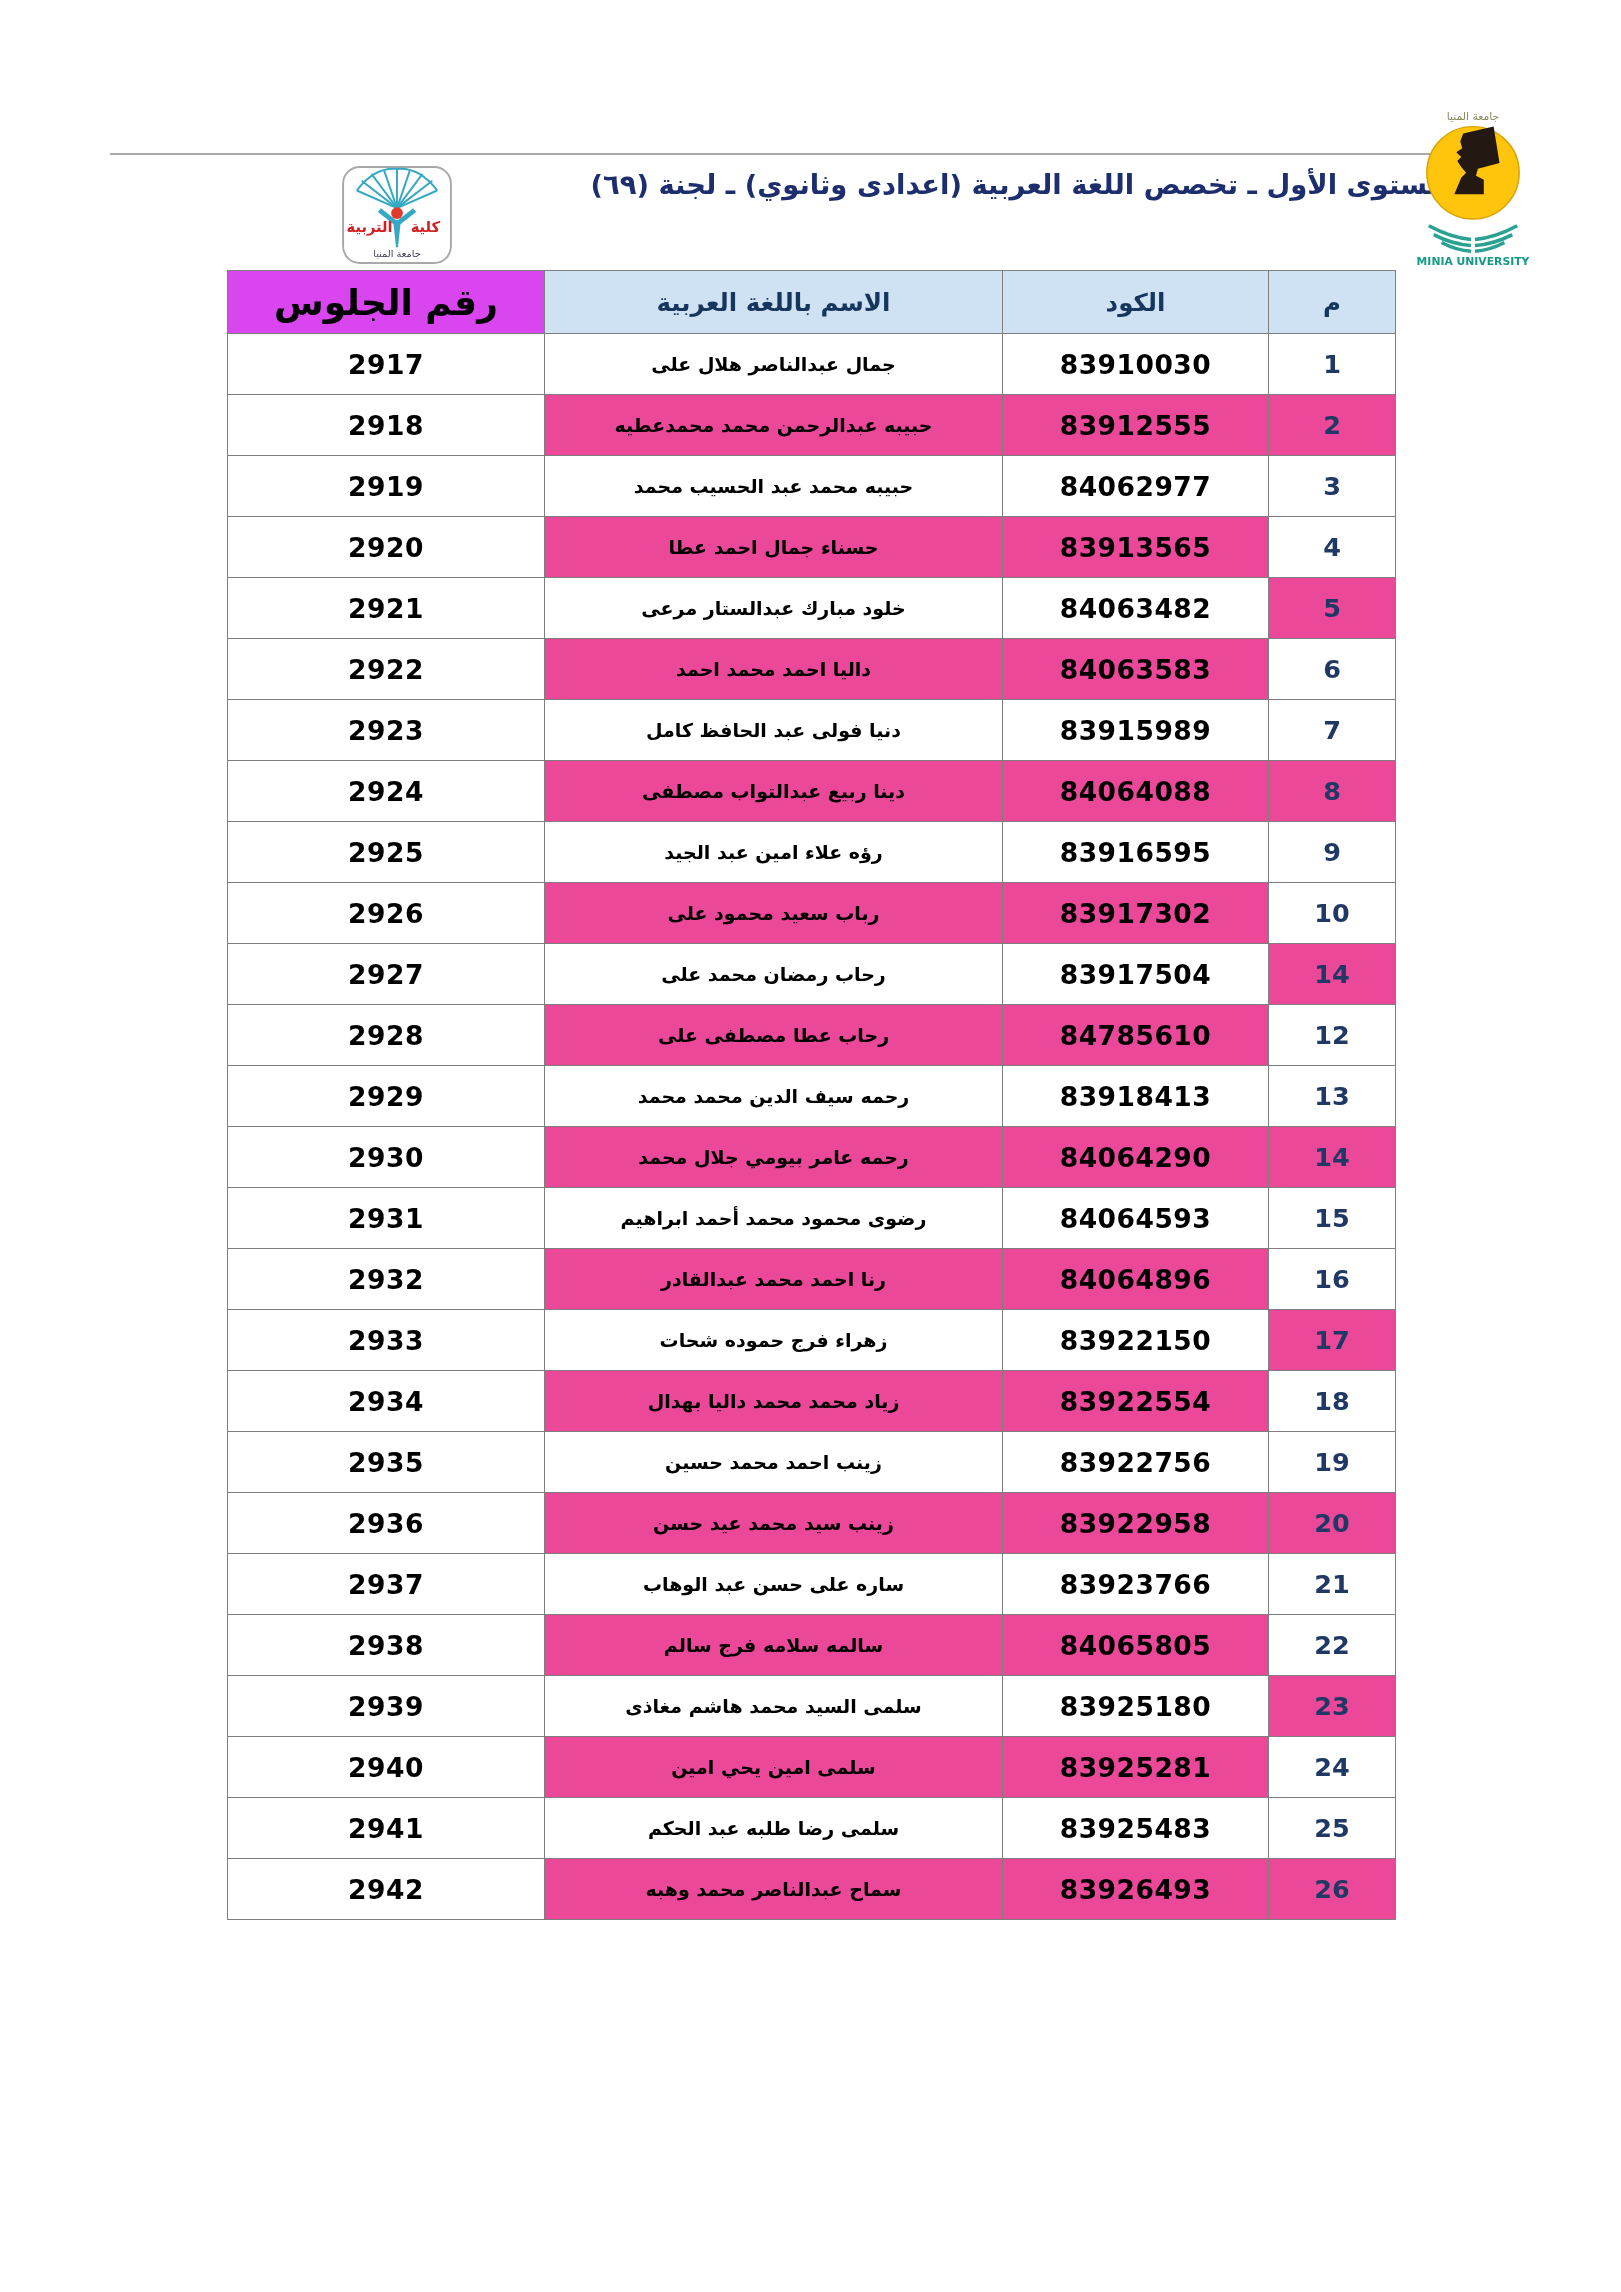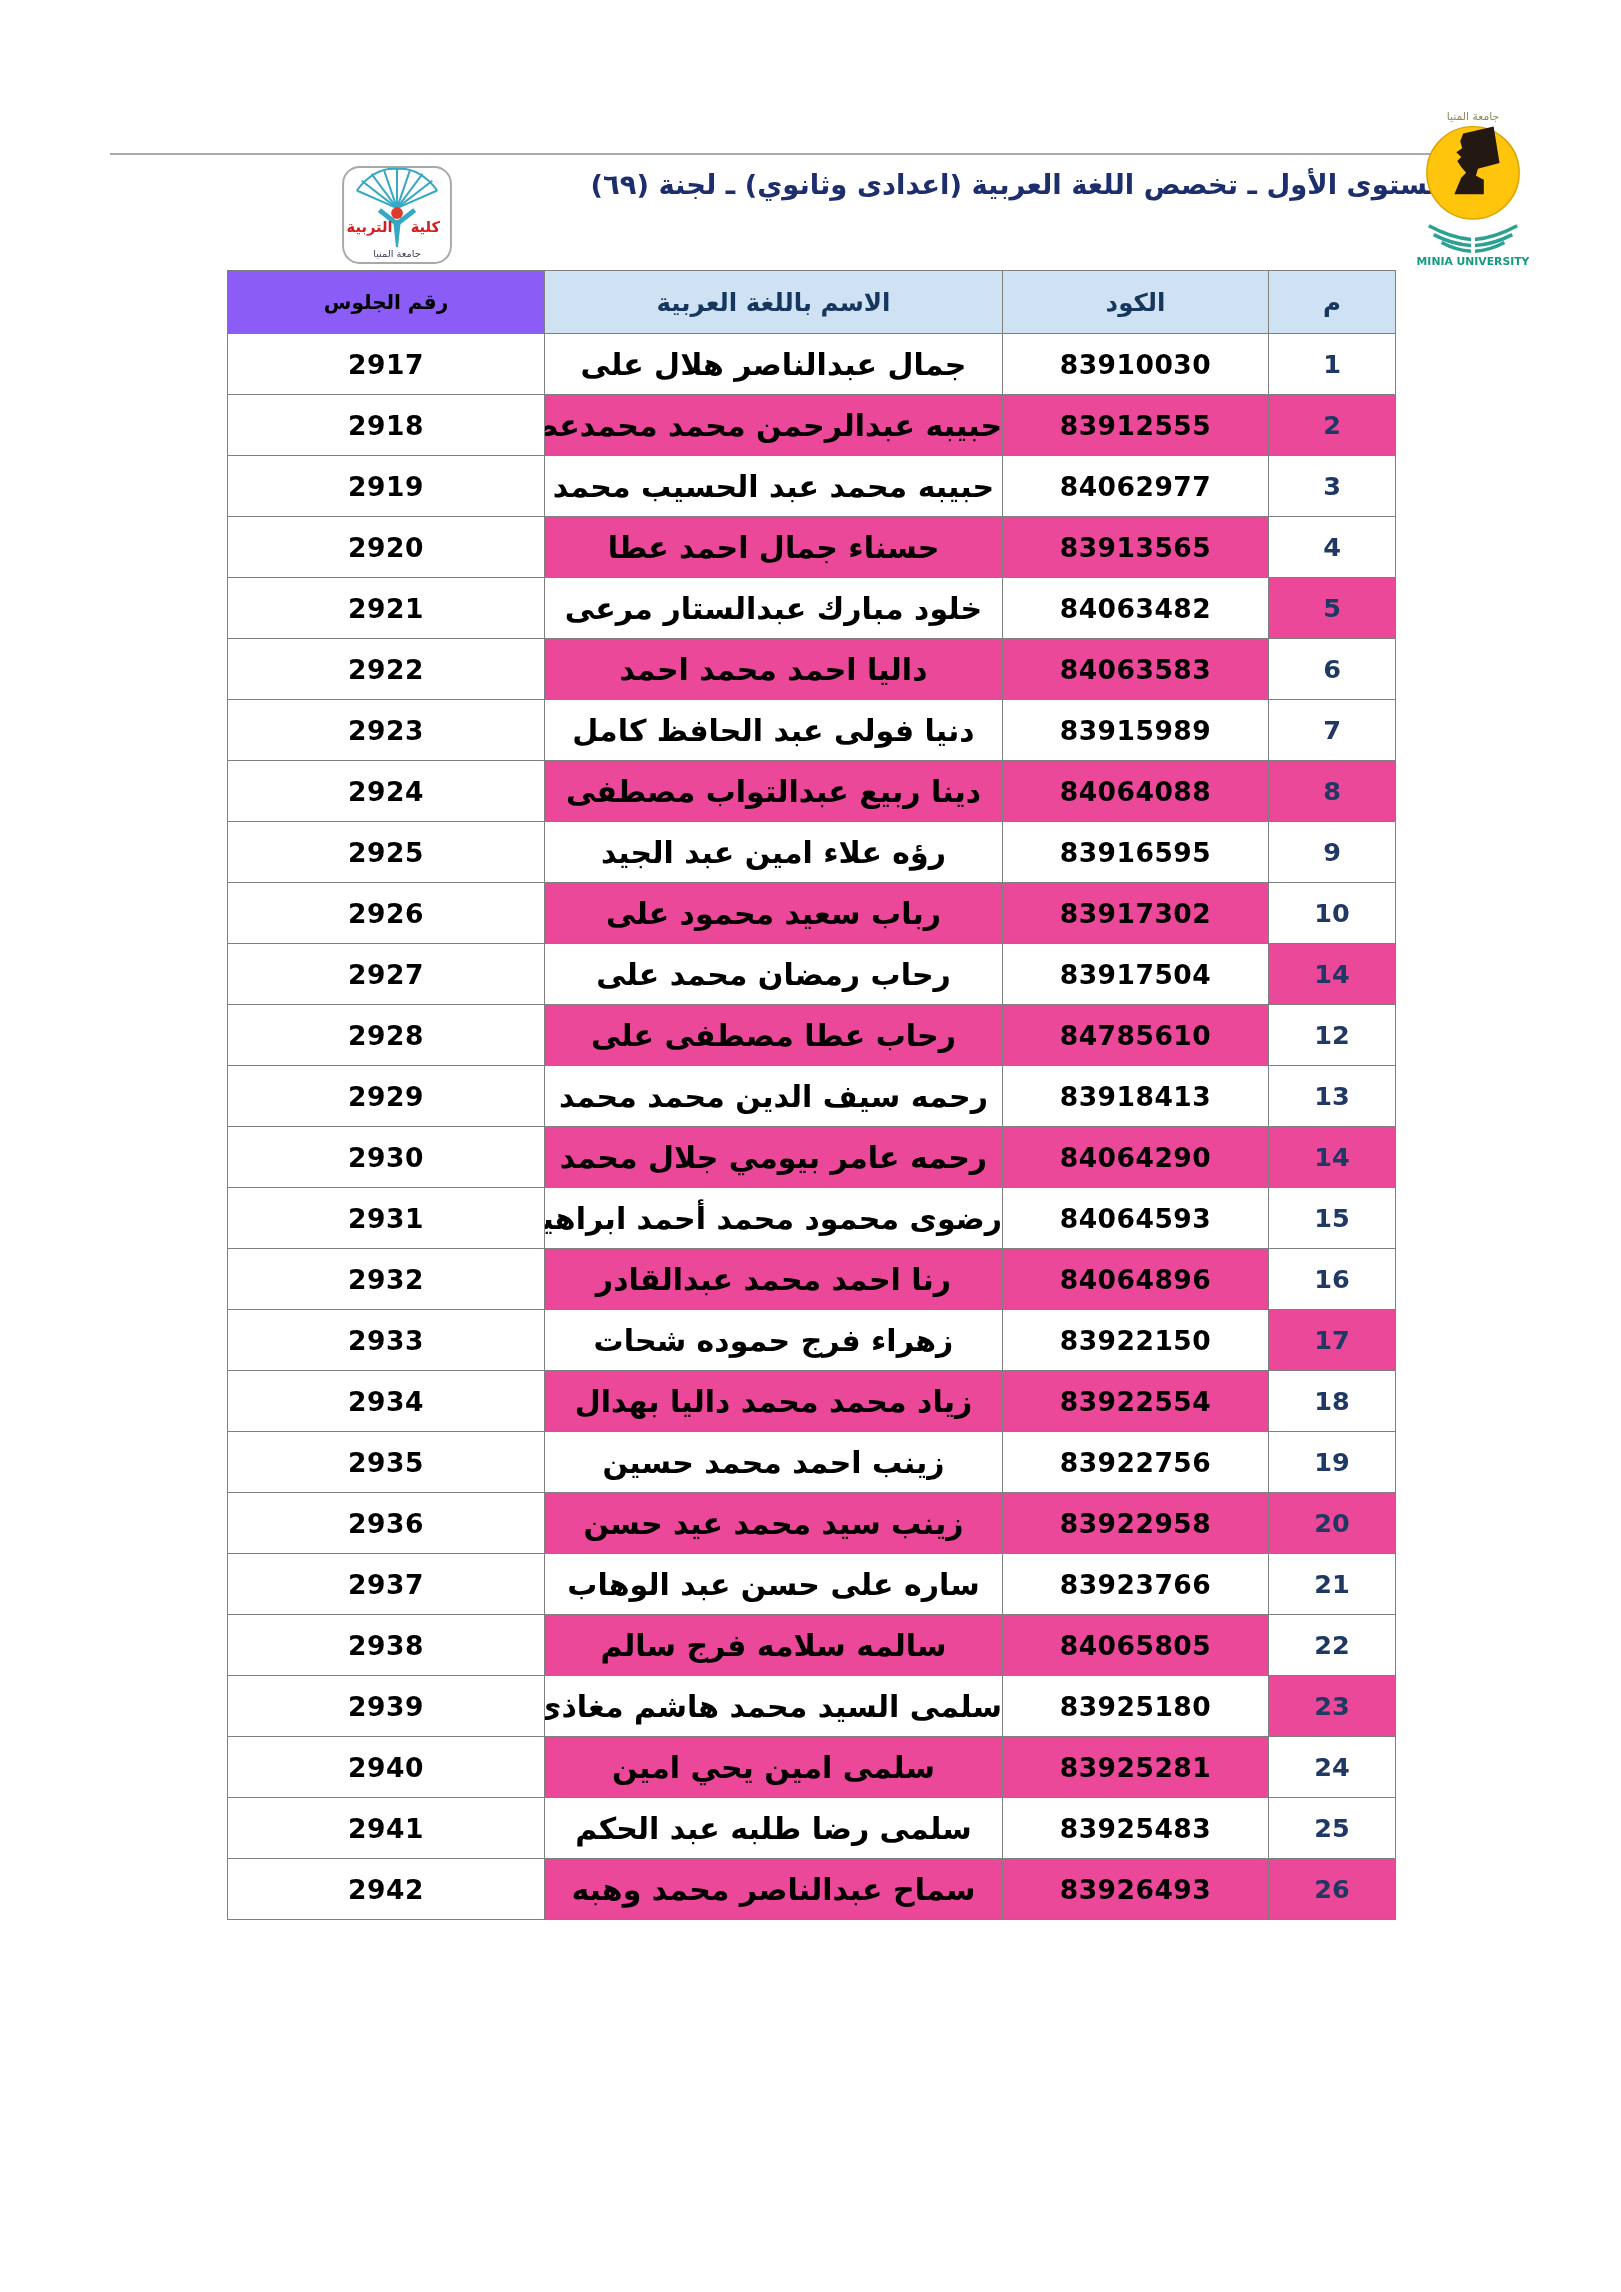--- a/index.html
+++ b/index.html
@@ -28,25 +28,25 @@
   }
   .roster th, .roster td {
     border:1px solid #7f7f7f; text-align:center; vertical-align:middle;
     padding:0; overflow:hidden; white-space:nowrap;
   }
   .roster thead tr { height:63px; }
   .roster tbody tr { height:61px; }
   .roster th {
     background:#cfe2f3; color:#17365d; font-weight:bold; font-size:24.5px;
   }
-  .roster th.seat-h { background:#8b5cf6; color:#000000; font-size:20px; }
+  .roster th.seat-h { background:#d946ef; color:#000000; font-size:36px; }
   .roster td { font-weight:bold; color:#000000; }
   .roster td.idx  { color:#1f3864; font-size:25.5px; }
   .roster td.code { font-size:26.5px; letter-spacing:0.5px; }
-  .roster td.name { font-size:30px;text-align:center; }
+  .roster td.name { font-size:19px;text-align:center; }
   .roster td.seat { font-size:26.5px; letter-spacing:0.5px; }
   .roster td.cream { background:#ec4899; }
 </style>
 </head>
 <body>
 
 <div class="page">
 
   <div class="topline"></div>
 

